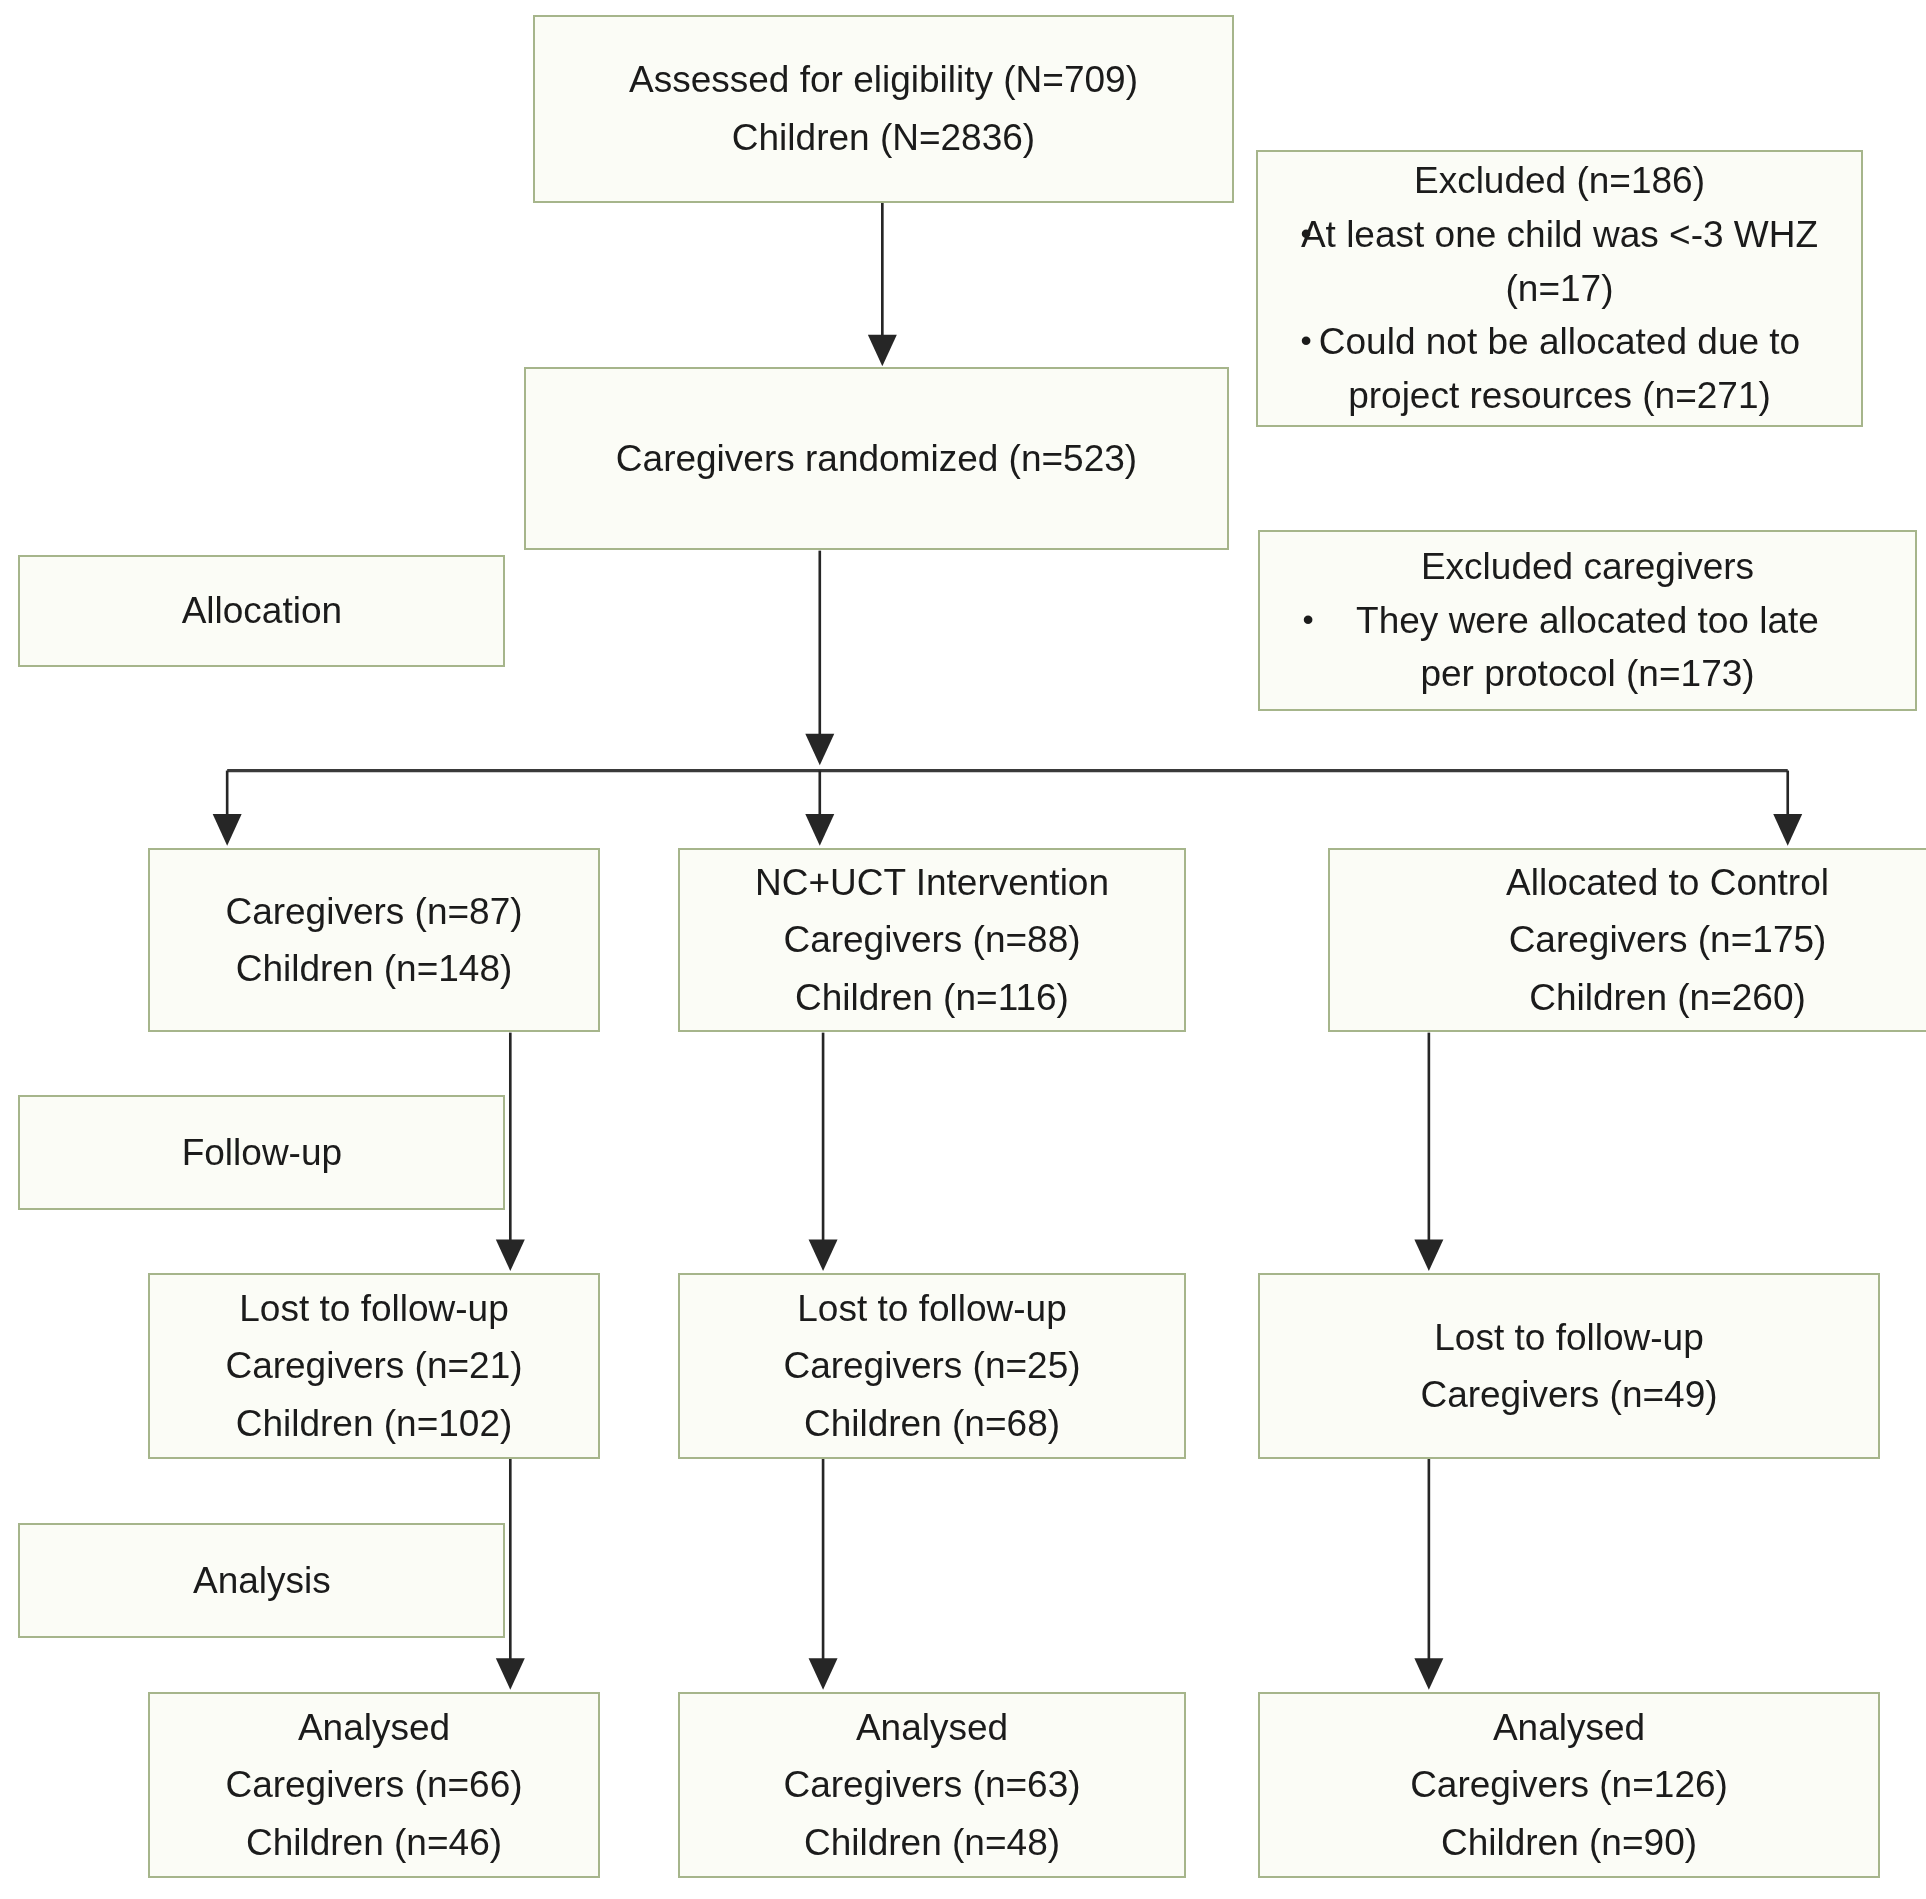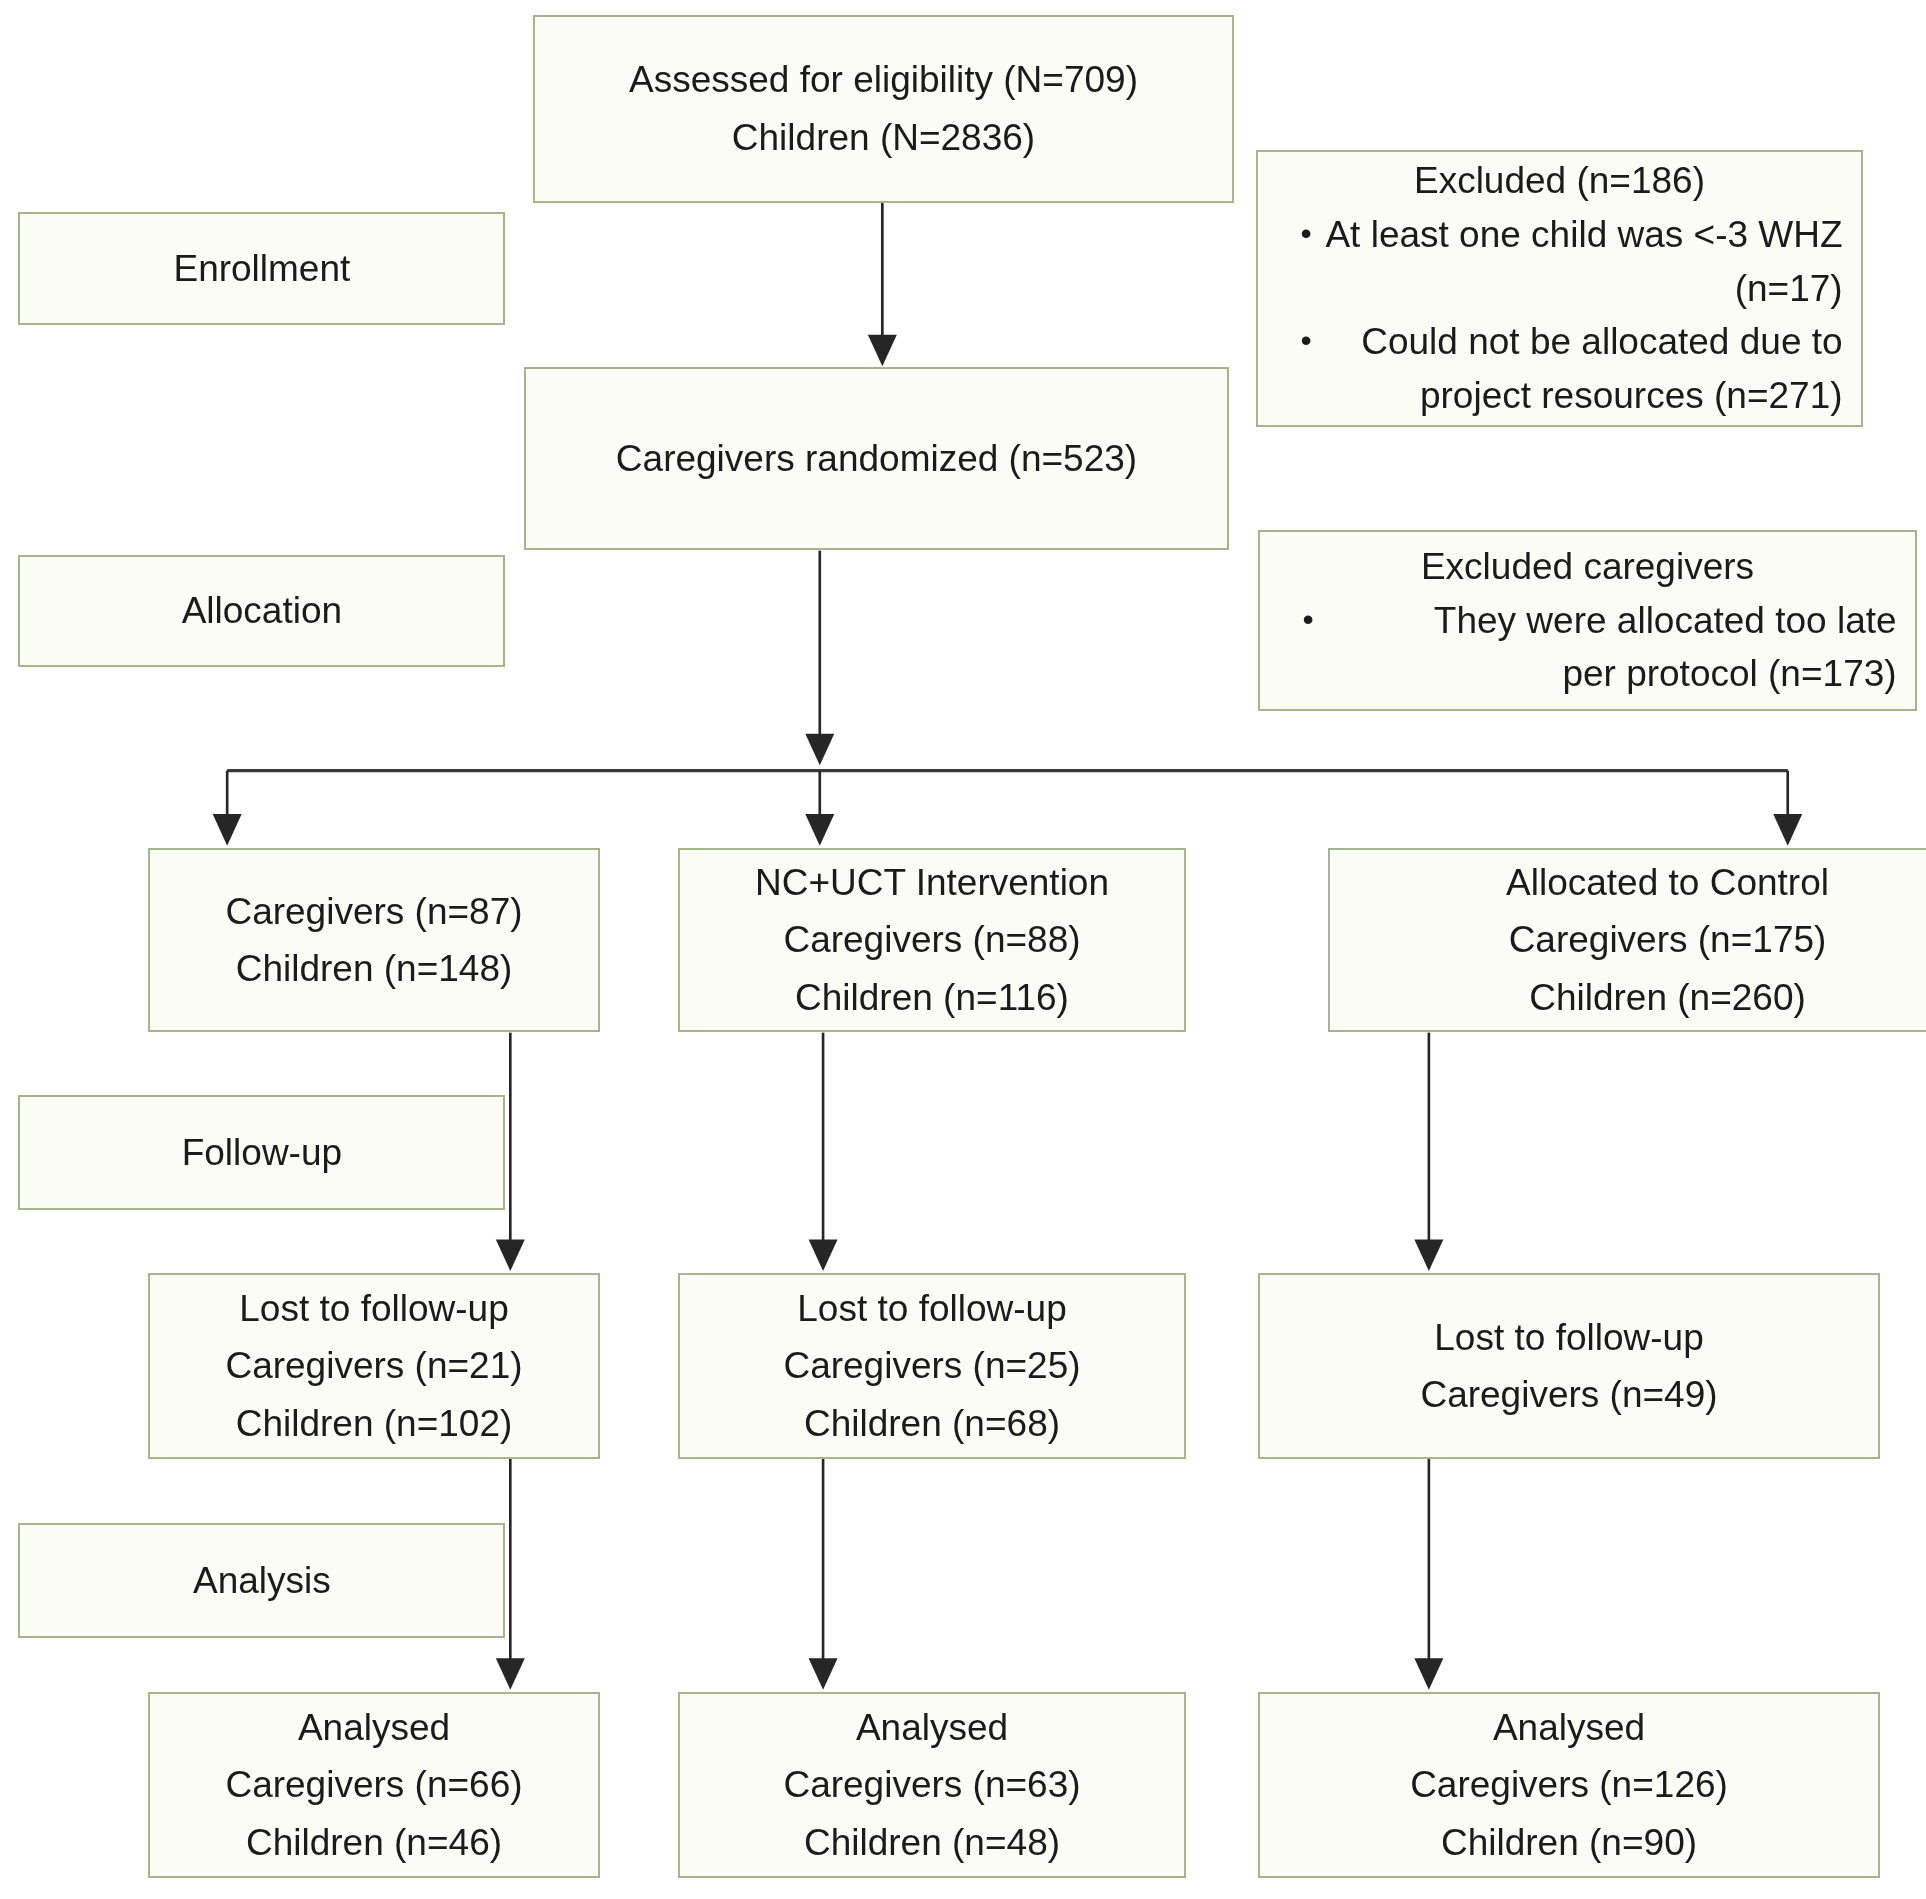--- a/index.html
+++ b/index.html
@@ -19,21 +19,21 @@
   }
   .box{
     position:absolute;
     box-sizing:border-box;
     border:2px solid var(--border);
     background:var(--boxbg);
     display:flex;
     flex-direction:column;
     justify-content:center;
     align-items:center;
-    text-align:right;
+    text-align:center;
     font-size:37px;
     line-height:1.55;
     padding:6.6px 18.4px;
   }
   .box .line{display:block;}
   .bullet-row{position:relative;width:100%;}
   .bullet-dot{
     position:absolute;
     left:24px;top:0;
     font-size:32px;
@@ -92,23 +92,20 @@
 
     <line class="connector" x1="2170" y1="2215" x2="2170" y2="2522"></line>
     <polygon class="arrowhead" points="2170,2566 2148,2518 2192,2518"></polygon>
   </svg>
 
   <div class="box" style="left:533px;top:14.5px;width:701px;height:188px">
     <span class="line">Assessed for eligibility (N=709)</span>
     <span class="line">Children (N=2836)</span>
   </div>
 
-  <div class="box" style="left:18.4px;top:212px;width:487px;height:113px">
-    <span class="line">Enrollment</span>
-  </div>
 
   <div class="box excl" style="left:1256px;top:150px;width:607px;height:277px">
     <span class="line">Excluded (n=186)</span>
     <div class="bullet-row">
       <span class="bullet-dot">•</span>
       <span class="btext">
         <span class="line">At least one child was &lt;-3 WHZ</span>
         <span class="line">(n=17)</span>
       </span>
     </div>

